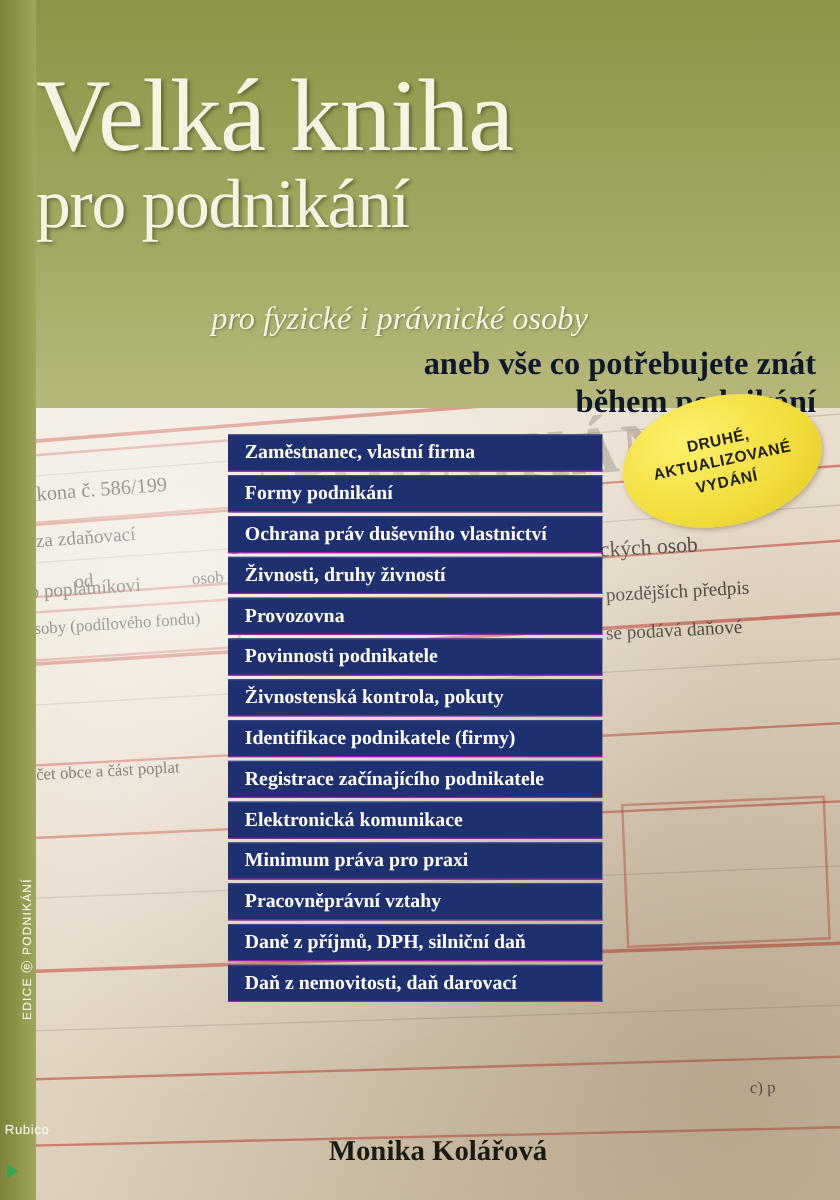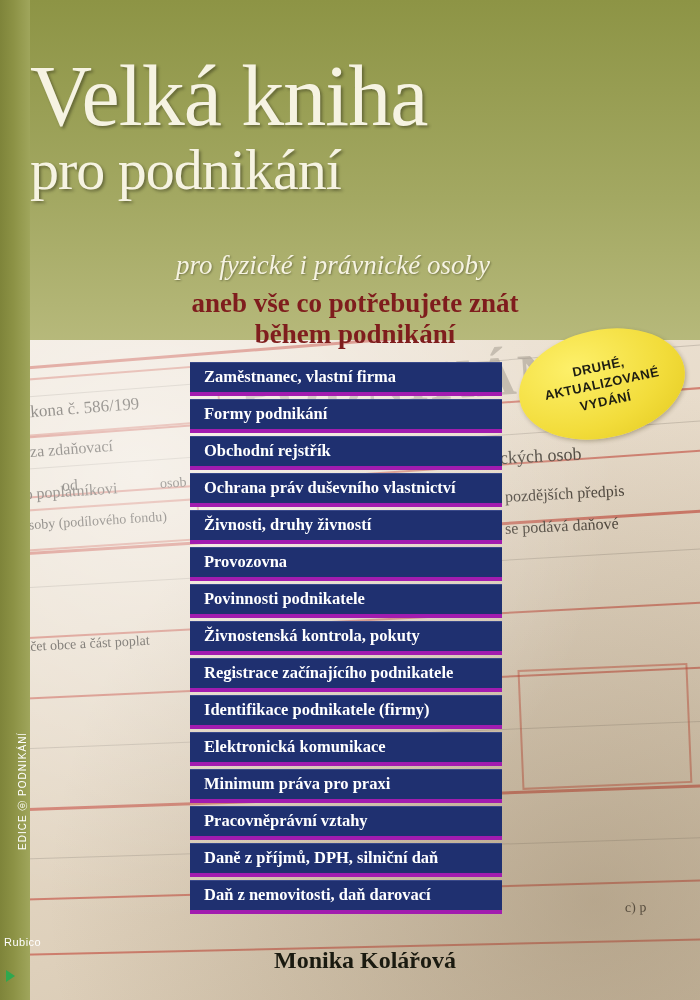--- a/index.html
+++ b/index.html
@@ -175,22 +175,22 @@
     font-style: italic;
     font-size: 27px;
     text-shadow: 1px 1px 2px rgba(40,40,20,.4);
   }
   .subtitle-2 {
     position: absolute;
     left: 30px;
     top: 288px;
     width: 650px;
     z-index: 21;
-    text-align: center;
-    color: #7f1d1d;
+    text-align: right;
+    color: #0f172a;
     font-family: "Liberation Serif", serif;
     font-weight: bold;
     font-size: 27px;
     line-height: 1.15;
   }
 
   
   .badge {
     position: absolute;
     right: 14px;
@@ -228,21 +228,21 @@
   }
   .topic {
     background: #1f3070;
     color: #fff;
     font-family: "Liberation Serif", serif;
     font-weight: bold;
     font-size: 16.5px;
     padding: 4px 10px 5px 14px;
     margin-bottom: 3px;
     border-top: 1px solid #39498a;
-    border-bottom: 4px solid #a21caf;
+    border-bottom: 1px solid #a21caf;
     white-space: nowrap;
     overflow: hidden;
   }
 
   
   .author {
     position: absolute;
     left: 30px;
     bottom: 26px;
     width: 670px;
@@ -319,28 +319,27 @@
 
   <div class="badge">
     <span>DRUHÉ,</span>
     <span>AKTUALIZOVANÉ</span>
     <span>VYDÁNÍ</span>
   </div>
 
   <div class="topics" id="topics">
       <div class="topic">Zaměstnanec, vlastní firma</div>
       <div class="topic">Formy podnikání</div>
-      <div class="topic">Obchodní rejstřík</div>
       <div class="topic">Ochrana práv duševního vlastnictví</div>
       <div class="topic">Živnosti, druhy živností</div>
       <div class="topic">Provozovna</div>
       <div class="topic">Povinnosti podnikatele</div>
       <div class="topic">Živnostenská kontrola, pokuty</div>
+      <div class="topic">Identifikace podnikatele (firmy)</div>
       <div class="topic">Registrace začínajícího podnikatele</div>
-      <div class="topic">Identifikace podnikatele (firmy)</div>
       <div class="topic">Elektronická komunikace</div>
       <div class="topic">Minimum práva pro praxi</div>
       <div class="topic">Pracovněprávní vztahy</div>
       <div class="topic">Daně z příjmů, DPH, silniční daň</div>
       <div class="topic">Daň z nemovitosti, daň darovací</div>
     </div>
 
   <div class="author">Monika Kolářová</div>
 
 </div>

